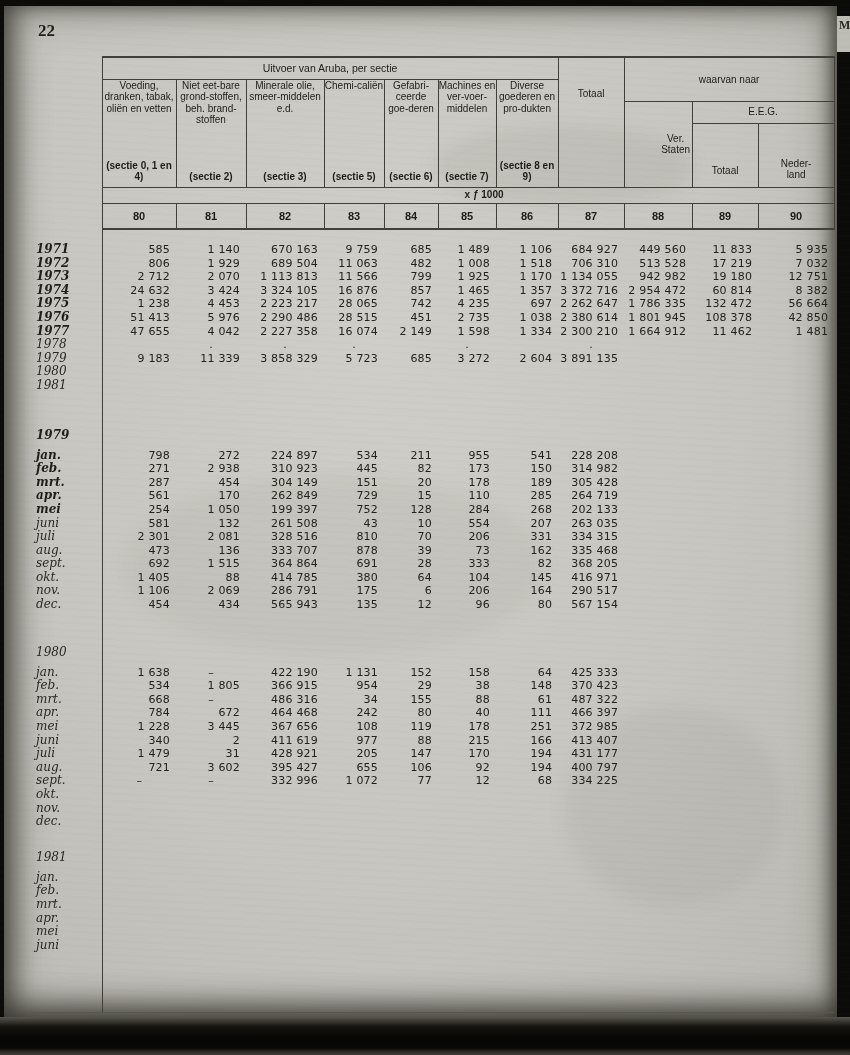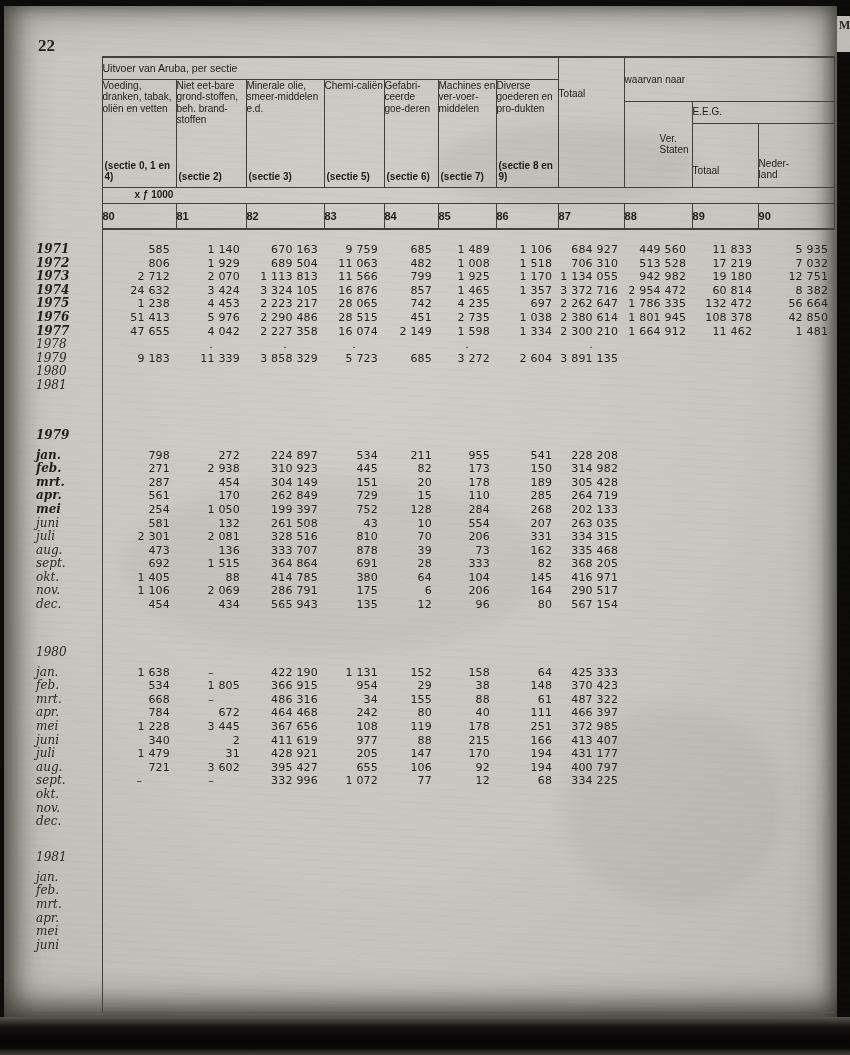--- a/index.html
+++ b/index.html
@@ -23,27 +23,27 @@
   .s3{left:560px;top:700px;width:220px;height:200px;background:rgba(110,106,96,.08);}
   #grain{position:absolute;inset:0;pointer-events:none;opacity:.5;
          background:repeating-linear-gradient(3deg,rgba(90,88,80,.04) 0 2px,transparent 2px 7px);}
   
   #bottom-band{position:absolute;left:0;right:0;bottom:0;height:38px;
       background:linear-gradient(#58554c 0%,#141310 26%,#060605 55%,#080806 82%,#35332c 94%,#3b3932 100%);}
   
   #edge-page{position:absolute;right:0;top:16px;width:13px;height:36px;background:#bdbcb5;
              overflow:hidden;font:bold 12px/18px "Liberation Serif",serif;color:#2a2923;padding-left:2px;}
   
-  #page-number{position:absolute;left:34px;top:30px;font:bold 17px "Liberation Serif",serif;}
+  #page-number{position:absolute;left:34px;top:15px;font:bold 17px "Liberation Serif",serif;}
   #page-title{position:absolute;right:8px;top:16px;font:bold 15px "Liberation Serif",serif;letter-spacing:.2px;}
   
   #table-wrap{position:absolute;left:26px;top:50px;width:804px;border-bottom:1px solid #5a574e;}
   table.t{border-collapse:collapse;table-layout:fixed;width:804px;}
   .t th,.t td{padding:0;font-weight:normal;vertical-align:top;}
-  thead th{font:bold 10px/11.5px "Liberation Sans",sans-serif;text-align:left;
+  thead th{font:bold 10px/11.5px "Liberation Sans",sans-serif;text-align:center;
            border-left:1px solid var(--line);padding:3px 2px;position:relative;color:#1e1d18;}
   thead th.last{border-right:1px solid var(--line);}
   thead tr.r1 th{border-top:2px solid var(--line);}
   th.stubhead{border:none !important;}
   th.group{font-size:10.5px;vertical-align:middle;border-bottom:1px solid var(--line);}
   th.waarvan{vertical-align:middle;border-bottom:1px solid var(--line);margin-left:16px;}
   th.tot87{vertical-align:top;padding-top:30px;}
   th.verstaten{vertical-align:middle;padding-left:35px;}
   th.eeg{vertical-align:middle;border-bottom:1px solid var(--line);}
   th.tot89{vertical-align:bottom;padding-bottom:10px;}

